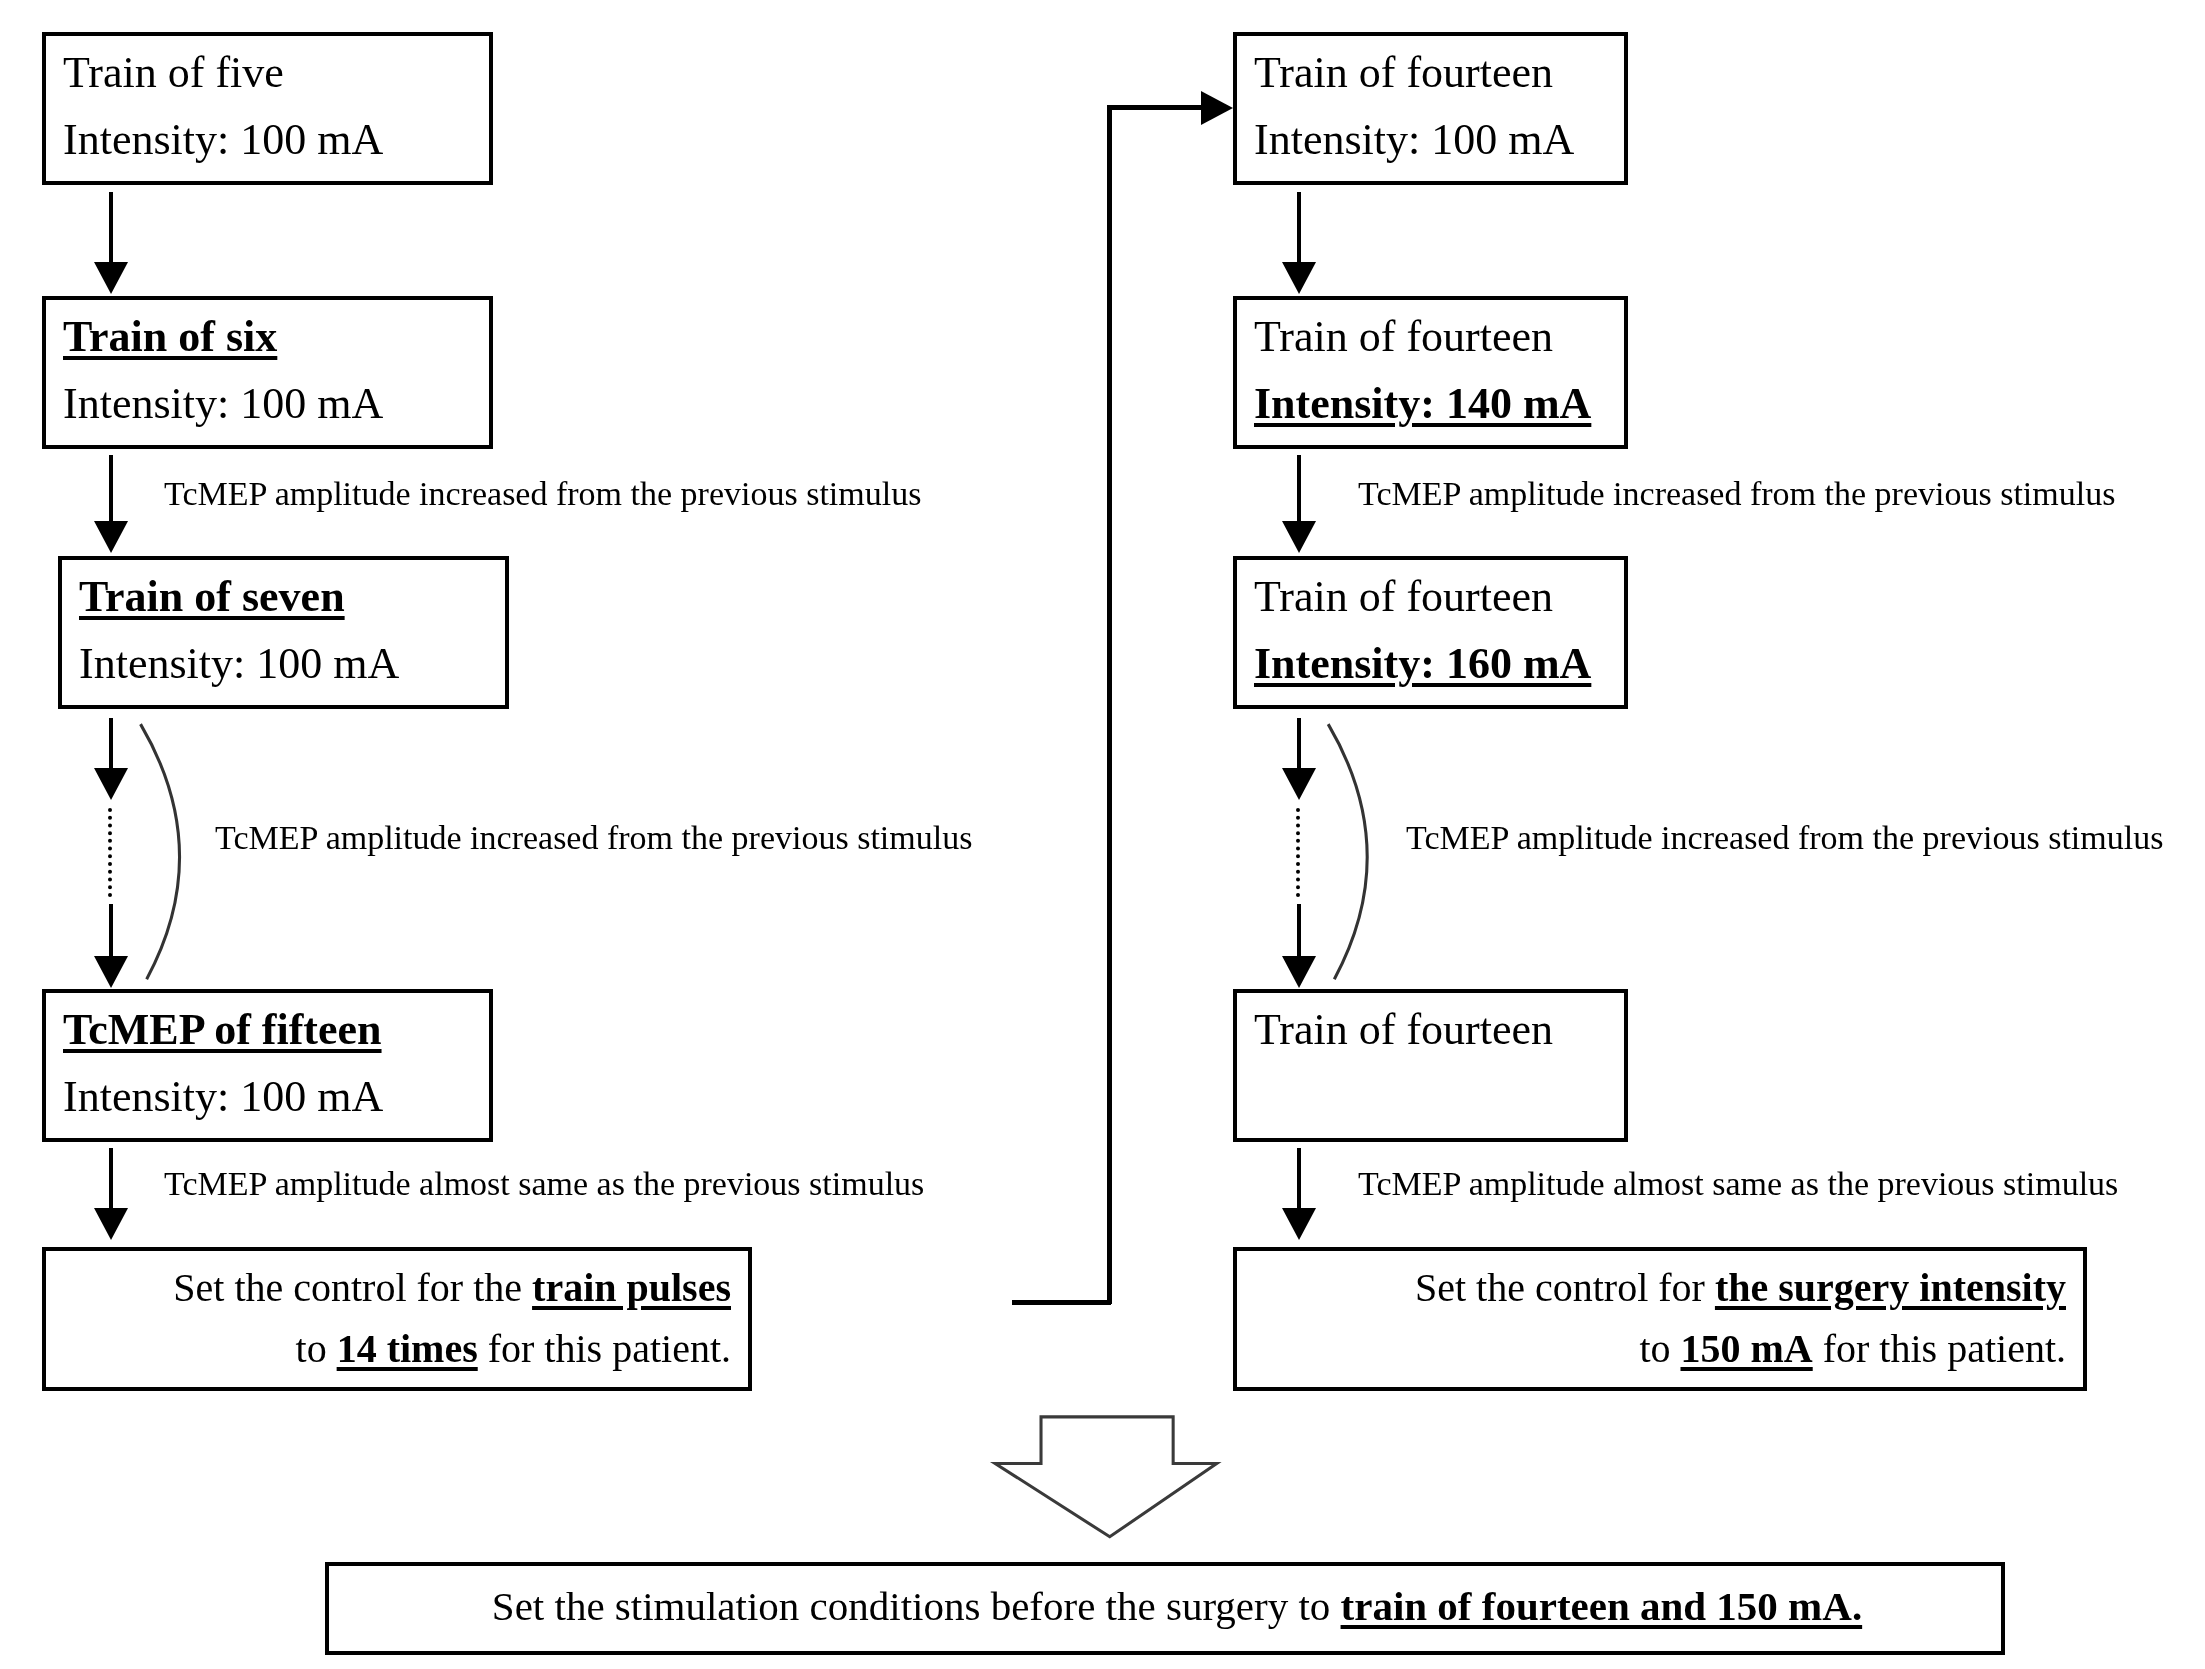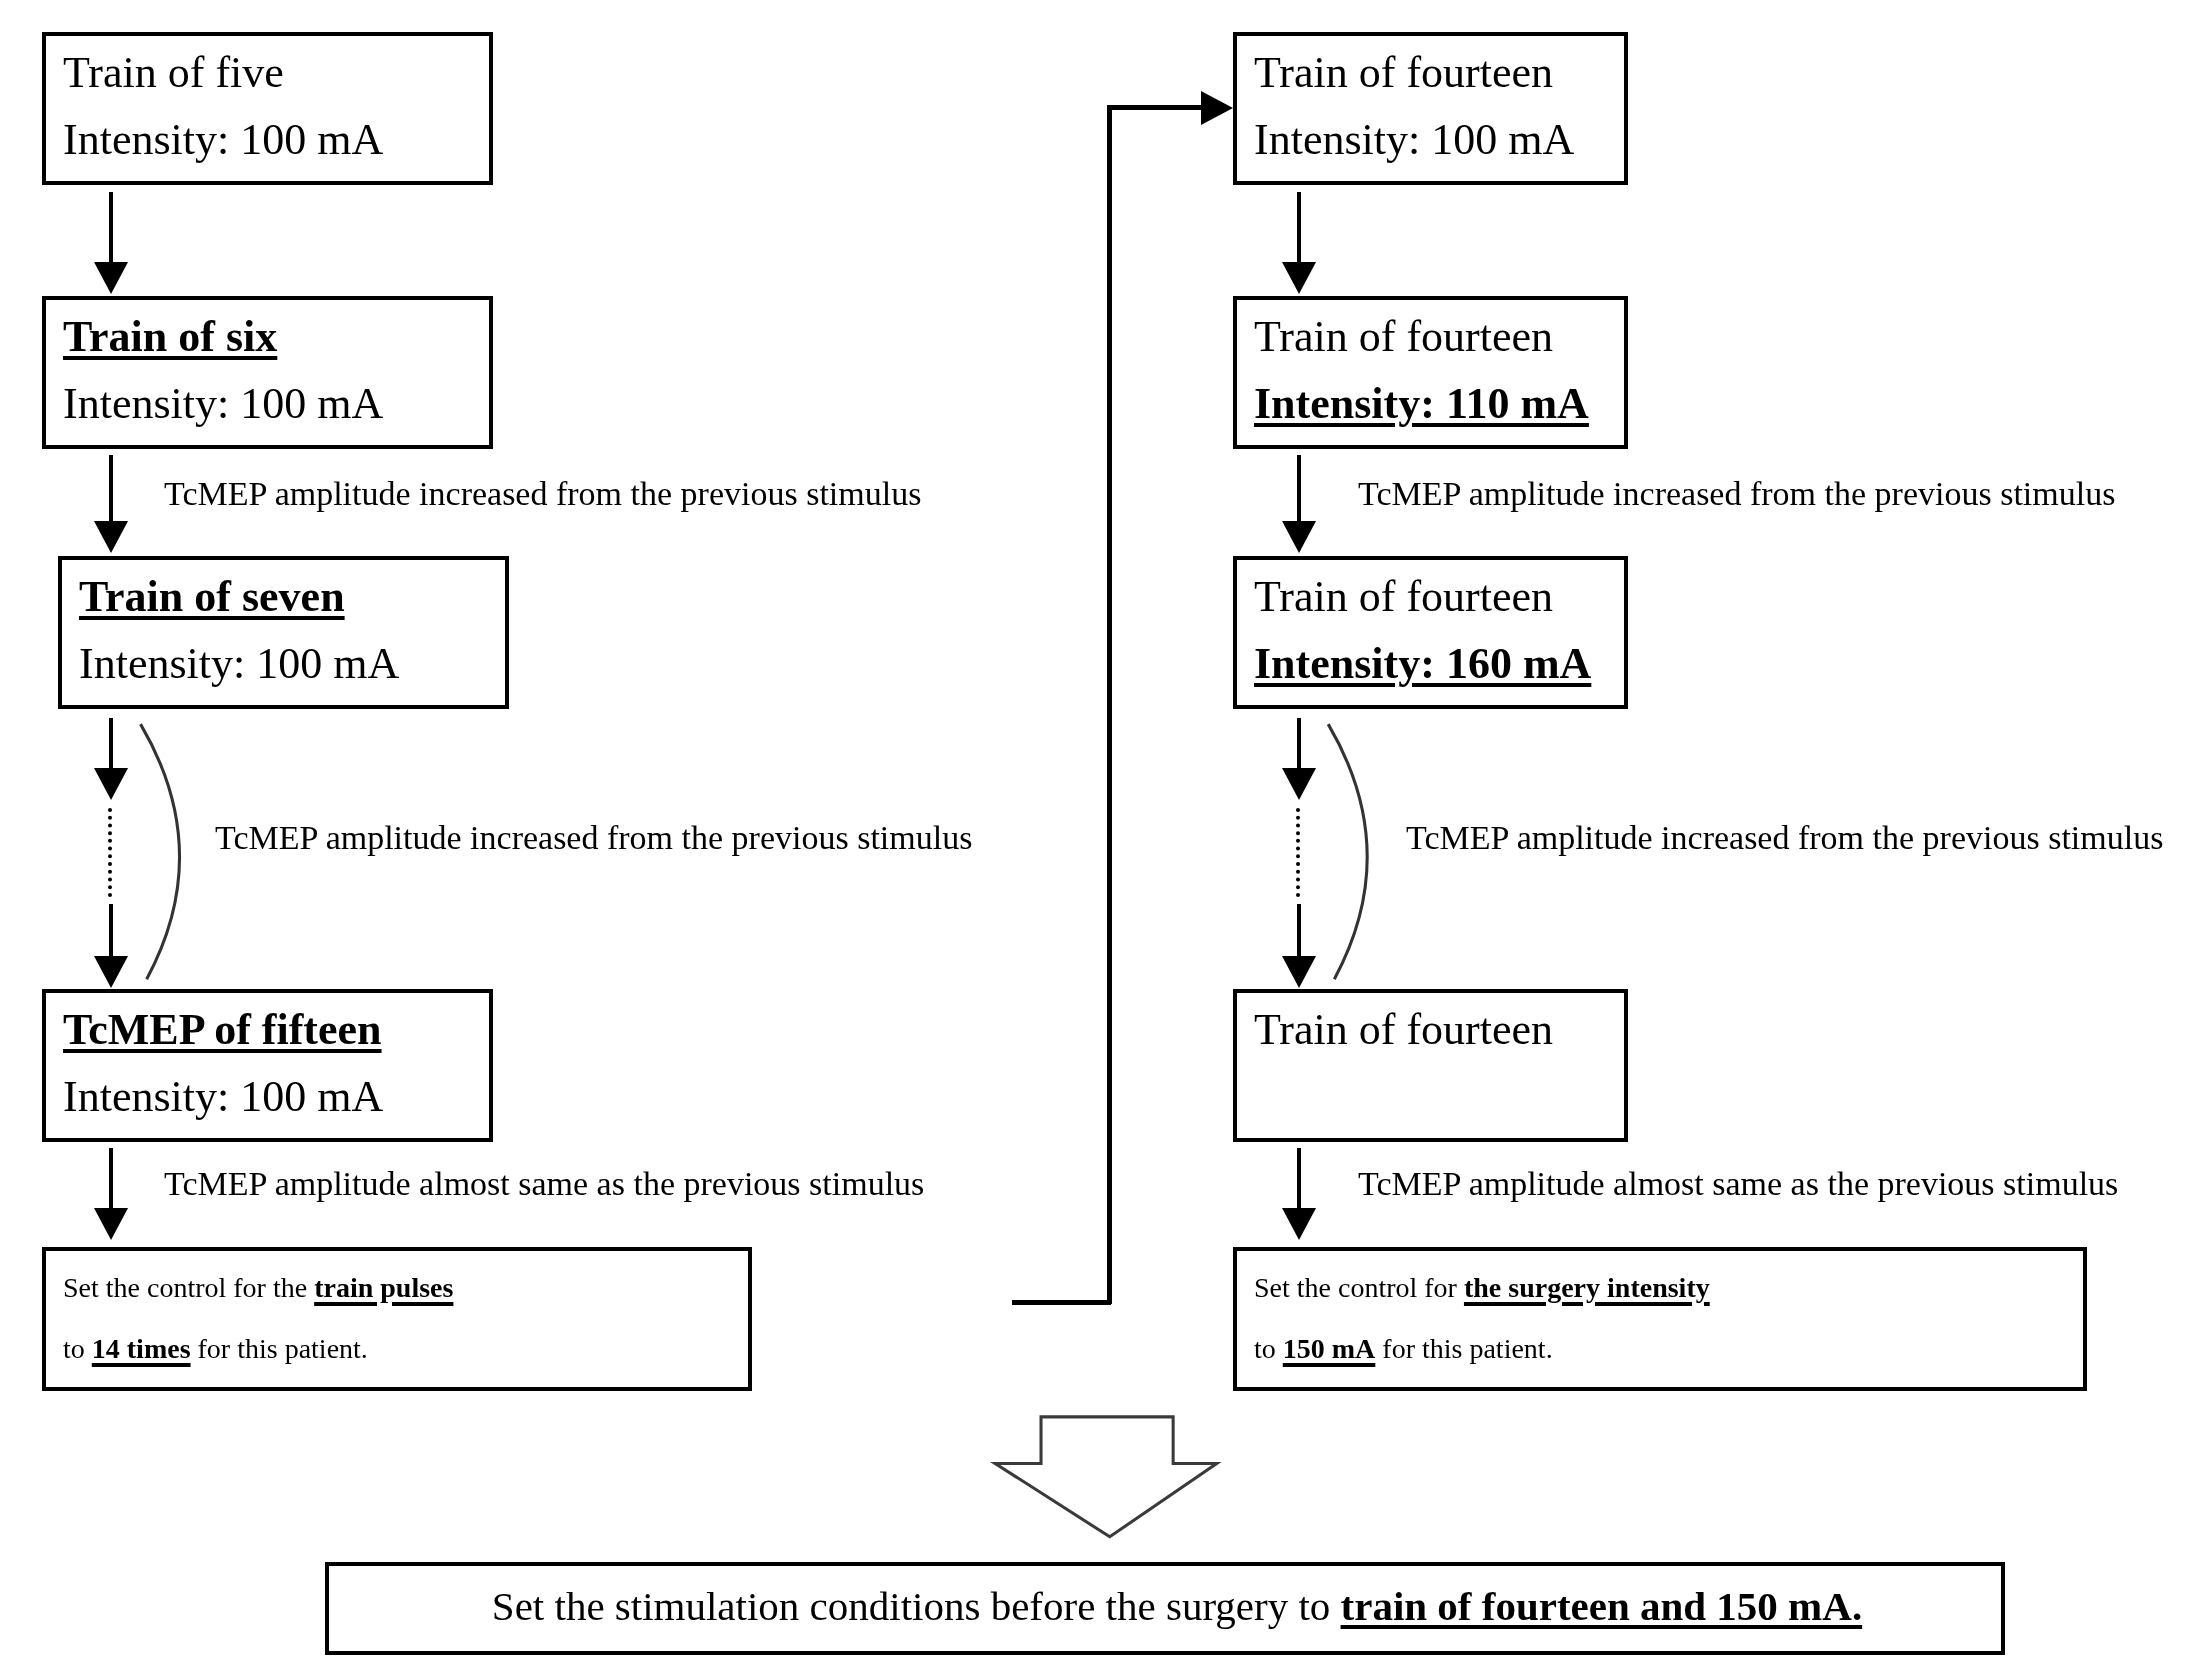--- a/index.html
+++ b/index.html
@@ -3,21 +3,21 @@
 <meta charset="utf-8">
 <style>
   html,body{margin:0;padding:0;background:#ffffff;}
   body{width:2205px;height:1669px;position:relative;overflow:hidden;
        font-family:"Liberation Serif", serif; color:#000;}
   .box{position:absolute;border:4.6px solid #000;background:#fff;box-sizing:border-box;
        padding:3.1px 17px;}
   .train-box{width:451px;height:153px;font-size:44px;line-height:67px;}
   .train-box.right{width:395px;}
   .bu{font-weight:bold;text-decoration:underline;text-decoration-thickness:3.8px;text-underline-offset:5.3px;}
-  .result-box{height:144px;font-size:28px;line-height:61px;padding:6.1px 17px;}
+  .result-box{height:144px;font-size:40px;line-height:61px;padding:6.1px 17px;text-align:right;}
   .label{position:absolute;font-size:34px;line-height:34px;white-space:nowrap;}
   .varrow{position:absolute;width:34px;}
   .varrow .shaft{position:absolute;left:14.5px;top:0;width:4.6px;background:#000;}
   .varrow .head{position:absolute;bottom:0;left:0;width:0;height:0;
       border-left:17px solid transparent;border-right:17px solid transparent;
       border-top:32px solid #000;}
   .dotline{position:absolute;width:0;border-left:4.6px dotted #000;}
   .hline,.vline{position:absolute;background:#000;}
   .rhead{position:absolute;width:0;height:0;
       border-top:17px solid transparent;border-bottom:17px solid transparent;
@@ -93,21 +93,21 @@
   <div>Intensity: 100 mA</div>
 </div>
 
 <div class="varrow" style="left:1282px;top:192px;height:102px;">
   <div class="shaft" style="height:70px;"></div>
   <div class="head"></div>
 </div>
 
 <div class="box train-box right" style="left:1233px;top:296px;">
   <div>Train of fourteen</div>
-  <div class="bu">Intensity: 110 mA</div>
+  <div class="bu">Intensity: 140 mA</div>
 </div>
 
 <div class="varrow" style="left:1282px;top:455px;height:98px;">
   <div class="shaft" style="height:66px;"></div>
   <div class="head"></div>
 </div>
 <div class="label" style="left:1358px;top:477px;">TcMEP amplitude increased from the previous stimulus</div>
 
 <div class="box train-box right" style="left:1233px;top:556px;">
   <div>Train of fourteen</div>

